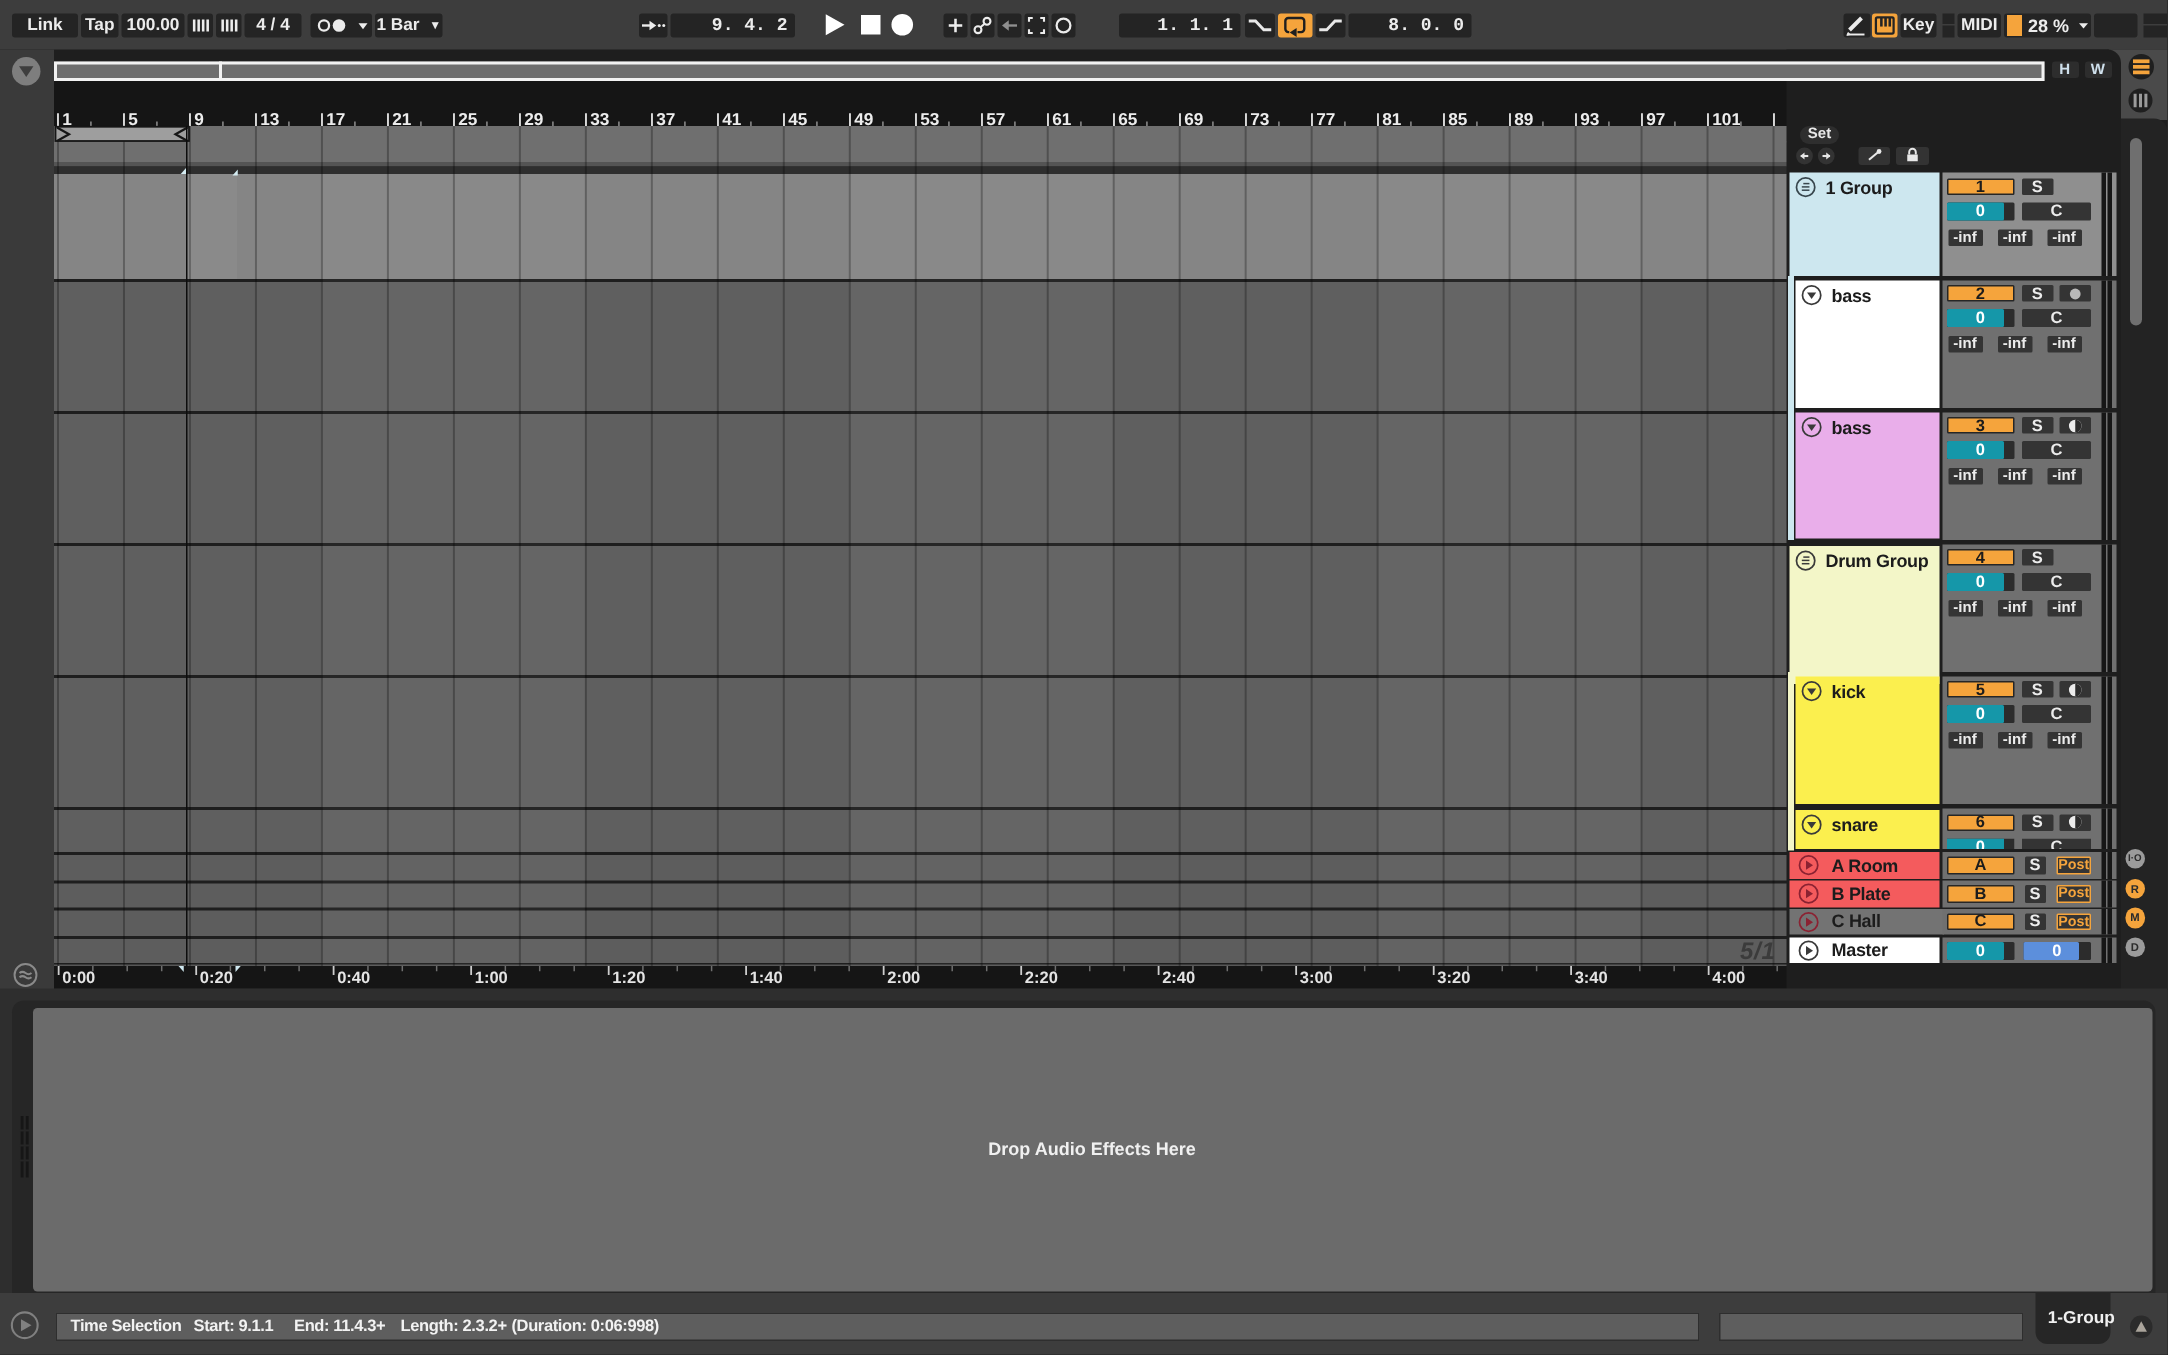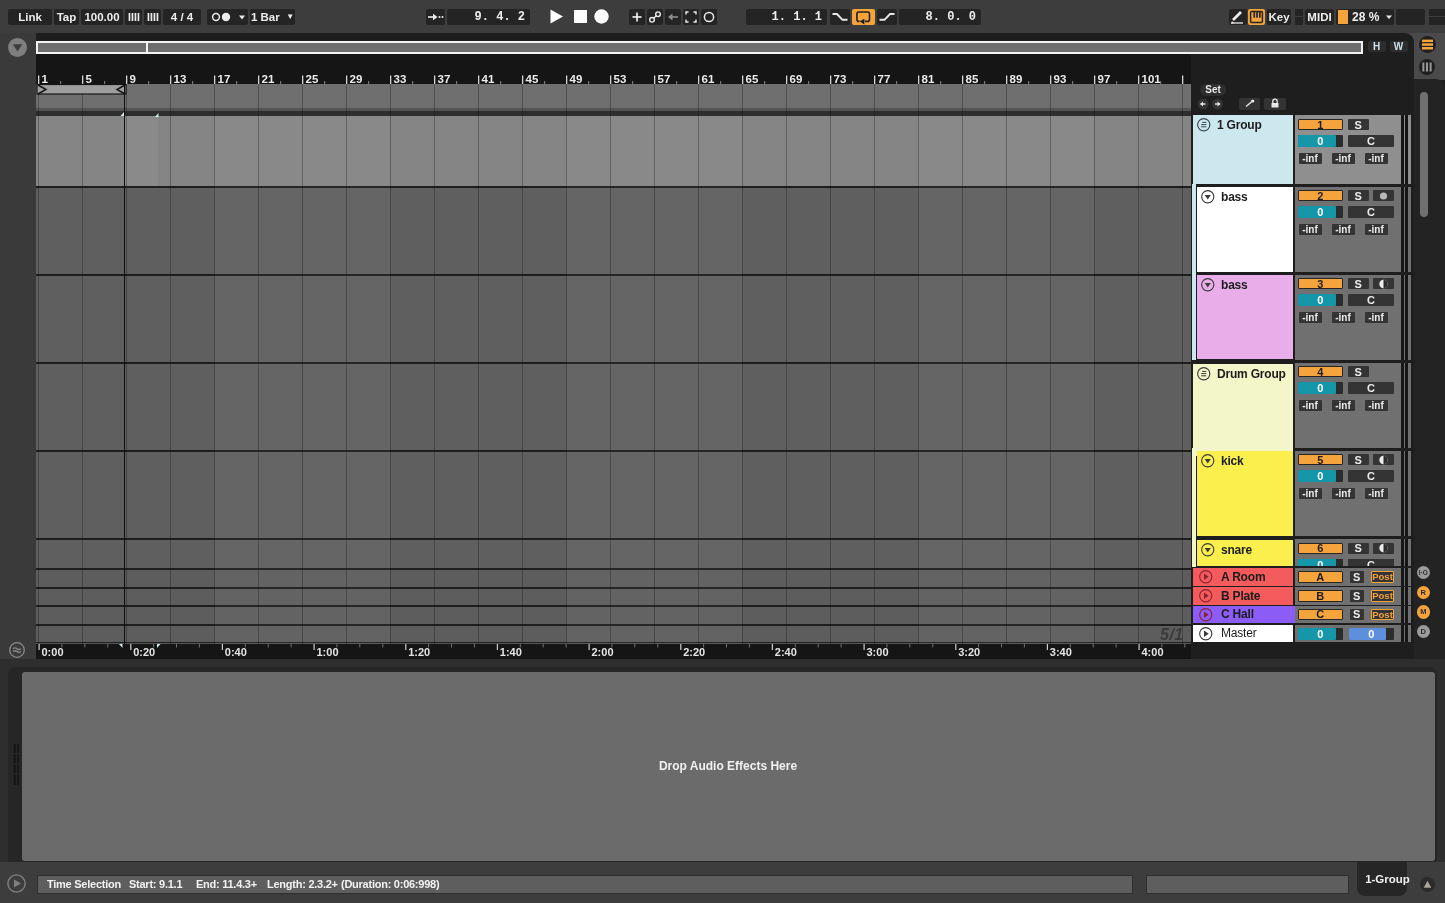--- a/index.html
+++ b/index.html
@@ -592,42 +592,42 @@
       </svg>
       <span style="margin-left:9px;font-weight:bold;font-size:12px;letter-spacing:-0.2px;color:#1c1c1c;line-height:14px;white-space:nowrap;">B Plate</span>
     </div>
   </div>
 <div style="position:absolute;left:1295px;top:587px;width:115.5px;height:17.5px;background:#707070;"></div>
 <div style="position:absolute;left:1400.5px;top:587px;width:3px;height:17.5px;background:#161616;"></div>
 <div style="position:absolute;left:1405px;top:587px;width:3px;height:17.5px;background:#161616;"></div>
 <div style="position:absolute;left:1298px;top:590px;width:44.5px;height:11.5px;background:#f5a43c;border:1px solid #262626;box-sizing:border-box;border-radius:1px;color:#1c1c1c;font-weight:bold;font-size:11px;display:flex;align-items:center;justify-content:center;">B</div>
 <div style="position:absolute;left:1349.5px;top:590px;width:14.5px;height:11.5px;background:#343434;border-radius:1px;color:#ececec;font-weight:bold;font-size:11px;display:flex;align-items:center;justify-content:center;">S</div>
 <div style="position:absolute;left:1371px;top:590px;width:23px;height:11.5px;background:#343434;border:1px solid #262626;box-sizing:border-box;border-radius:1px;color:#f5a43c;font-weight:bold;font-size:9.5px;display:flex;align-items:center;justify-content:center;border:1px solid #f5a43c;">Post</div>
-<div style="position:absolute;left:1192.5px;top:605.5px;width:103px;height:17.5px;background:#8b5cf6;display:flex;align-items:center;">
+<div style="position:absolute;left:1192.5px;top:605.5px;width:103px;height:17.5px;background:#737373;display:flex;align-items:center;">
     <div style="margin-left:6px;display:flex;align-items:center;">
       <svg width="13.5" height="13.5" viewBox="0 0 13.5 13.5" style="position:static;flex:none">
         <circle cx="6.75" cy="6.75" r="6.1" fill="none" stroke="#8b2232" stroke-width="1.15"></circle>
         <path d="M5 3.6 L9.7 6.75 L5 9.9 z" fill="#8b2232"></path>
       </svg>
       <span style="margin-left:9px;font-weight:bold;font-size:12px;letter-spacing:-0.2px;color:#1c1c1c;line-height:14px;white-space:nowrap;">C Hall</span>
     </div>
   </div>
 <div style="position:absolute;left:1295px;top:605.5px;width:115.5px;height:17.5px;background:#707070;"></div>
 <div style="position:absolute;left:1400.5px;top:605.5px;width:3px;height:17.5px;background:#161616;"></div>
 <div style="position:absolute;left:1405px;top:605.5px;width:3px;height:17.5px;background:#161616;"></div>
 <div style="position:absolute;left:1298px;top:608.5px;width:44.5px;height:11.5px;background:#f5a43c;border:1px solid #262626;box-sizing:border-box;border-radius:1px;color:#1c1c1c;font-weight:bold;font-size:11px;display:flex;align-items:center;justify-content:center;">C</div>
 <div style="position:absolute;left:1349.5px;top:608.5px;width:14.5px;height:11.5px;background:#343434;border-radius:1px;color:#ececec;font-weight:bold;font-size:11px;display:flex;align-items:center;justify-content:center;">S</div>
 <div style="position:absolute;left:1371px;top:608.5px;width:23px;height:11.5px;background:#343434;border:1px solid #262626;box-sizing:border-box;border-radius:1px;color:#f5a43c;font-weight:bold;font-size:9.5px;display:flex;align-items:center;justify-content:center;border:1px solid #f5a43c;">Post</div>
 <div style="position:absolute;left:1192.5px;top:624.5px;width:100.5px;height:17.5px;background:#ffffff;display:flex;align-items:center;">
     <div style="margin-left:6px;display:flex;align-items:center;">
       <svg width="13.5" height="13.5" viewBox="0 0 13.5 13.5" style="position:static;flex:none">
         <circle cx="6.75" cy="6.75" r="6.1" fill="none" stroke="#3a3a3a" stroke-width="1.15"></circle>
         <path d="M5 3.6 L9.7 6.75 L5 9.9 z" fill="#3a3a3a"></path>
       </svg>
-      <span style="margin-left:9px;font-weight:normal;font-size:12px;letter-spacing:-0.2px;color:#1c1c1c;line-height:14px;white-space:nowrap;">Master</span>
+      <span style="margin-left:9px;font-weight:bold;font-size:12px;letter-spacing:-0.2px;color:#1c1c1c;line-height:14px;white-space:nowrap;">Master</span>
     </div>
   </div>
 <div style="position:absolute;left:1295px;top:624.5px;width:115.5px;height:17.5px;background:#707070;"></div>
 <div style="position:absolute;left:1400.5px;top:624.5px;width:3px;height:17.5px;background:#161616;"></div>
 <div style="position:absolute;left:1405px;top:624.5px;width:3px;height:17.5px;background:#161616;"></div>
 <div style="position:absolute;left:1298px;top:628px;width:44.5px;height:11.5px;background:#2c2c2c;border-radius:1px;"></div>
 <div style="position:absolute;left:1298px;top:628px;width:37.5px;height:11.5px;background:#1597a9;border-radius:1px;"></div>
 <div style="position:absolute;left:1298px;top:628px;width:44.5px;height:11.5px;color:#fff;font-weight:bold;font-size:11px;display:flex;align-items:center;justify-content:center;">0</div>
 <div style="position:absolute;left:1349px;top:628px;width:44.5px;height:11.5px;background:#2c2c2c;border-radius:1px;"></div>
 <div style="position:absolute;left:1349px;top:628px;width:37px;height:11.5px;background:#5c8fdc;border-radius:1px;"></div>

